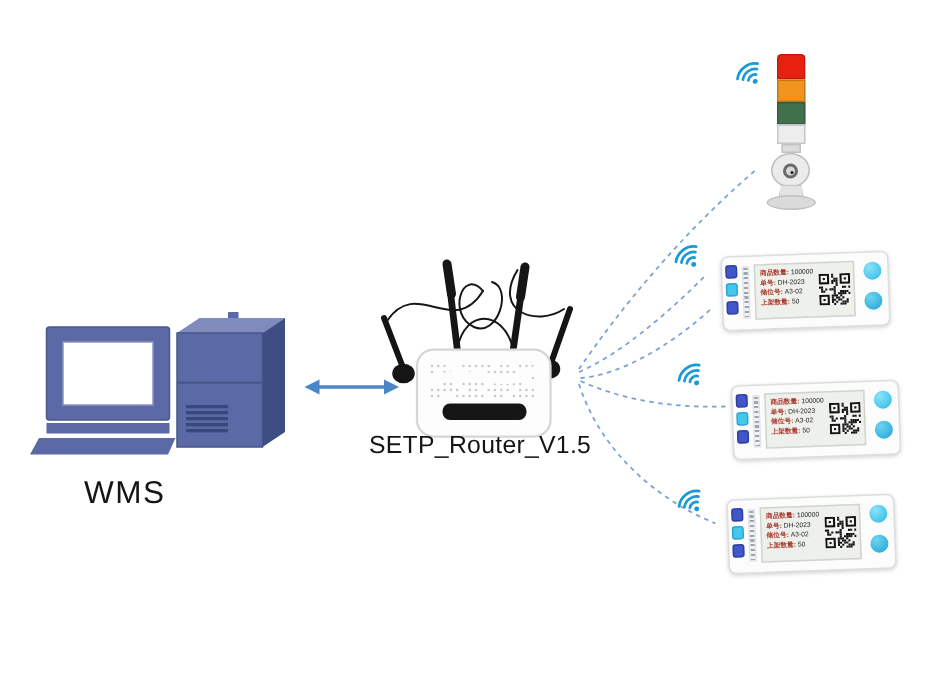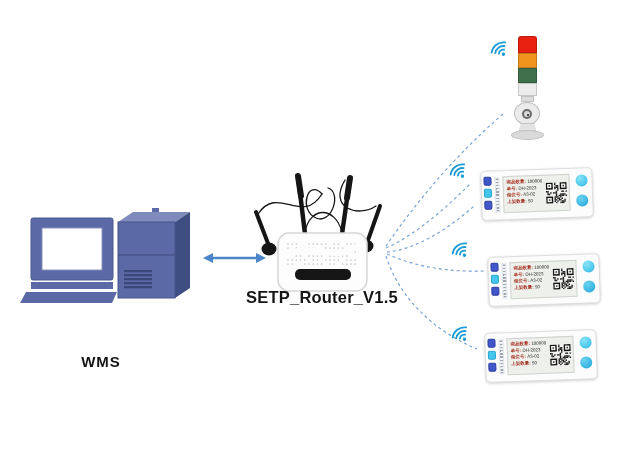--- a/index.html
+++ b/index.html
@@ -2,22 +2,22 @@
 <html><head>
 <meta charset="utf-8">
 <style>
   html,body{margin:0;padding:0;background:#fff;}
   #stage{position:relative;width:628px;height:454px;background:#ffffff;overflow:hidden;
          font-family:"Liberation Sans",sans-serif;}
   #links{position:absolute;left:0;top:0;z-index:1;}
   .dev{position:absolute;z-index:2;}
 
   
-  .caption{position:absolute;z-index:3;font-weight:bold;color:#151515;text-align:center;}
-  #wms-label{left:56px;top:317px;width:90px;font-size:15px;letter-spacing:1px;margin-top:36px;}
+  .caption{position:absolute;z-index:3;font-weight:normal;color:#151515;text-align:left;}
+  #wms-label{left:56px;top:317px;width:90px;font-size:21px;letter-spacing:1px;}
   #router-label{left:246px;top:288px;width:152px;font-size:16.5px;letter-spacing:0.2px;}
 
   
   #tower{left:508px;top:33px;width:46px;height:112px;}
   .seg{position:absolute;left:10px;width:19px;box-sizing:border-box;border:1px solid rgba(0,0,0,.18);}
   .seg.red{top:3px;height:17px;background:#e8200f;border-radius:3px 3px 0 0;}
   .seg.orange{top:20px;height:15px;background:#f0941e;}
   .seg.green{top:35px;height:15px;background:#40714c;}
   .seg.gray{top:50px;height:13px;background:#ededed;border-color:#c7c7c7;}
   .neck{position:absolute;left:13px;top:63px;width:13px;height:6px;background:#dcdcdc;border:1px solid #c2c2c2;box-sizing:border-box;}

